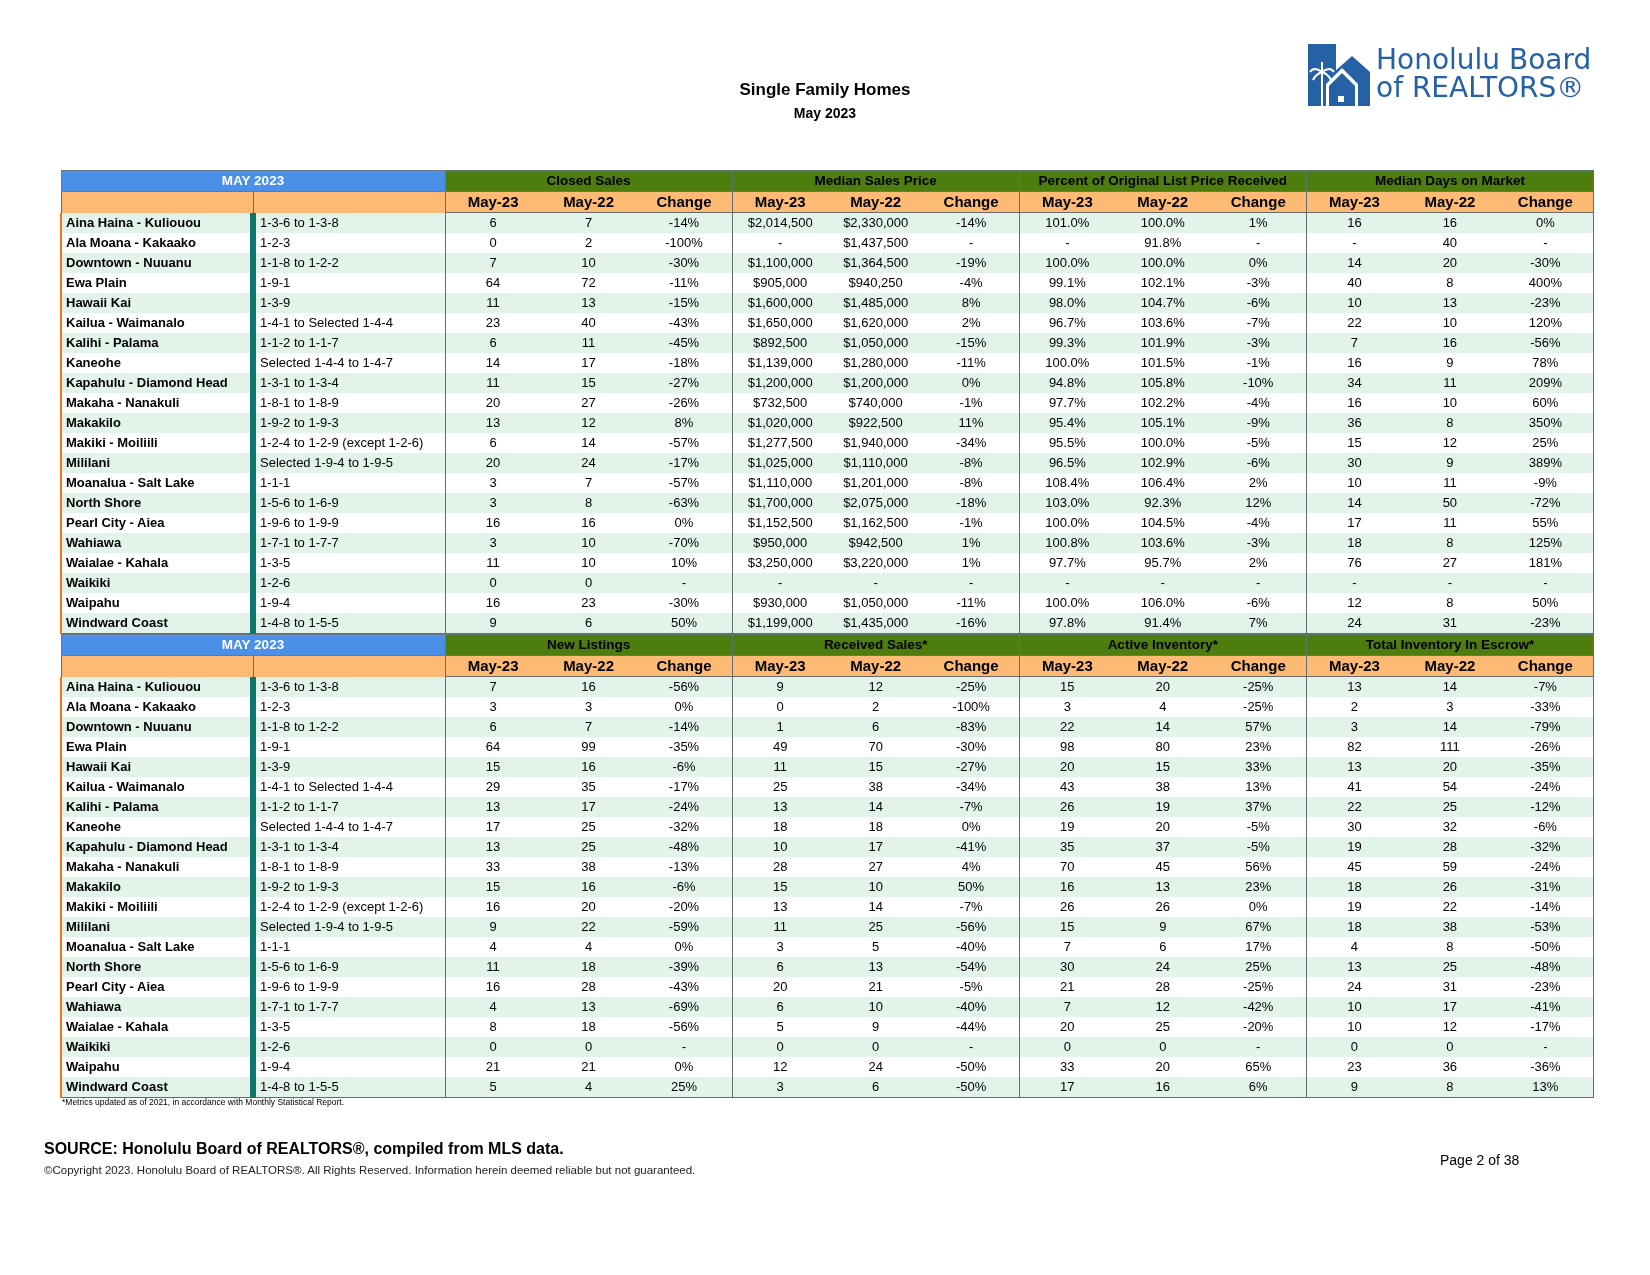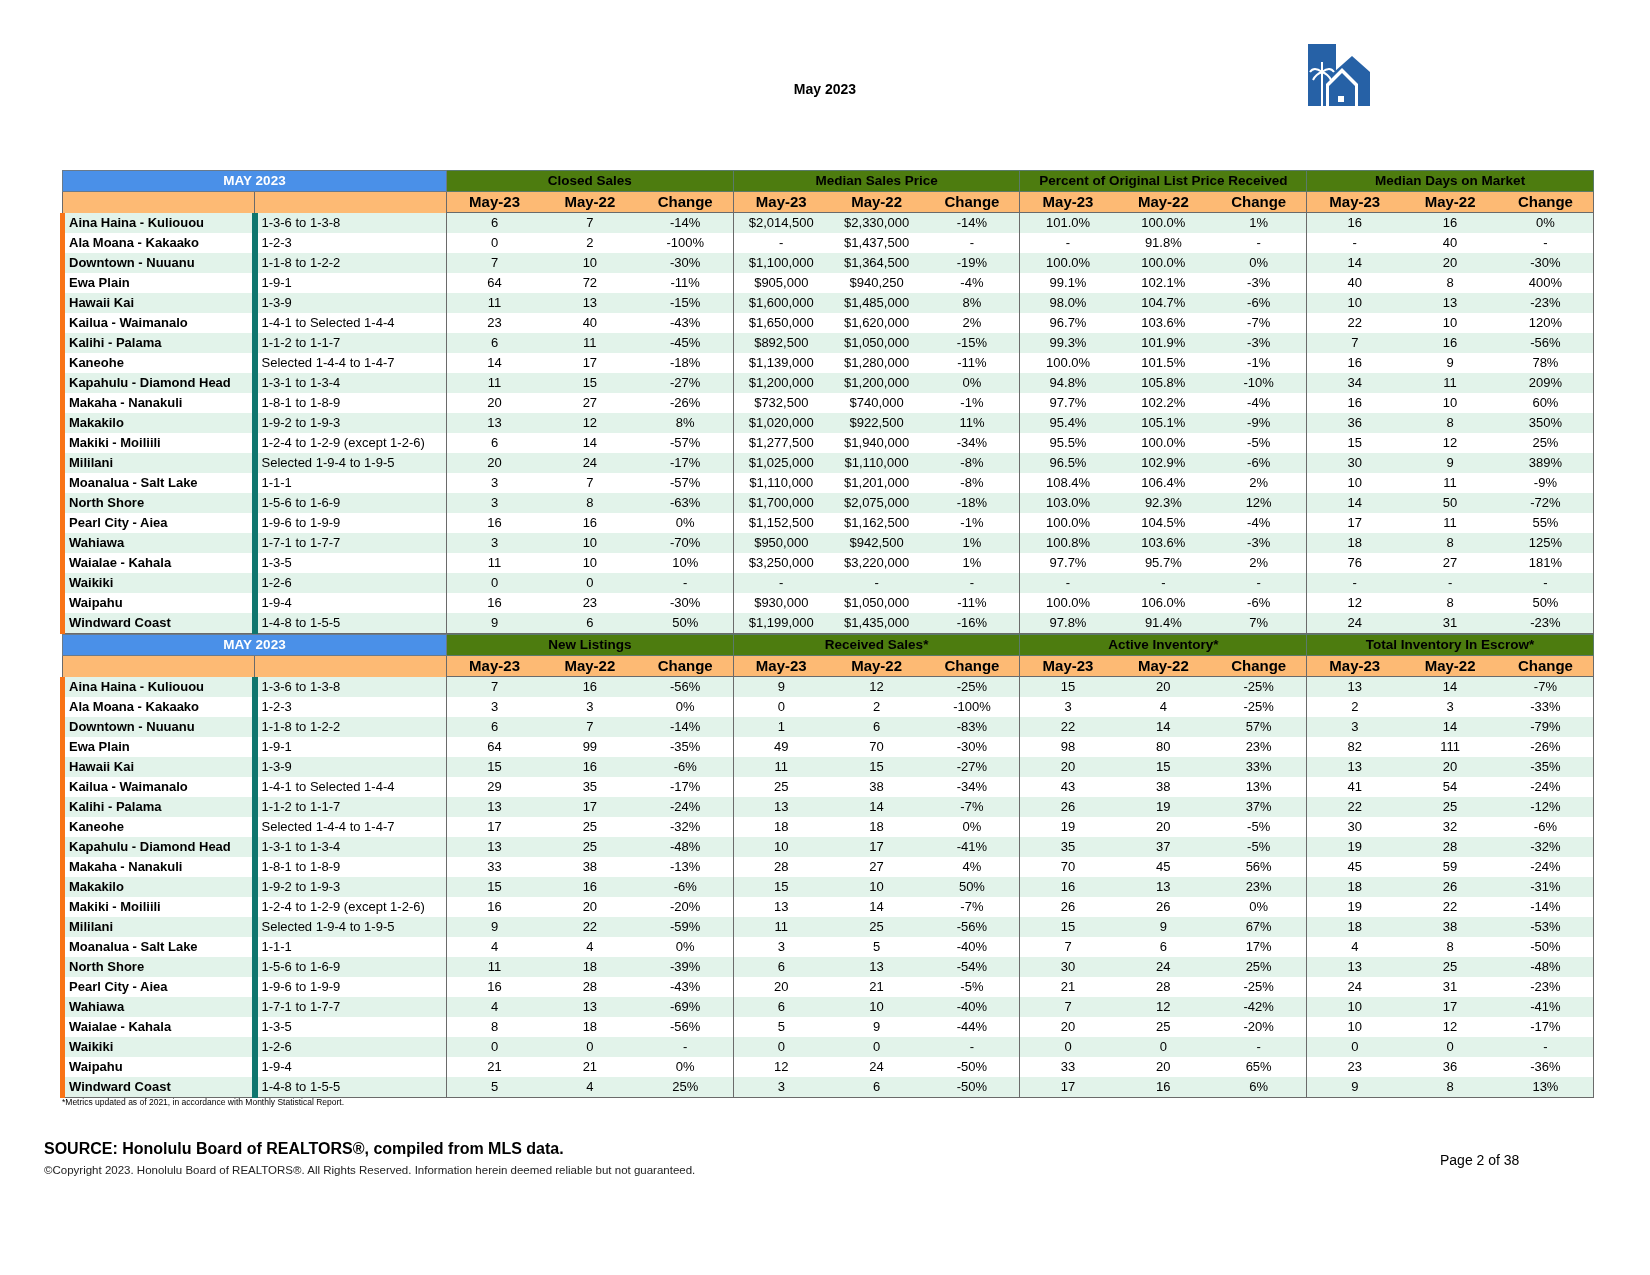--- a/index.html
+++ b/index.html
@@ -13,52 +13,57 @@
   .logo .mark { position: absolute; left: 0; top: 0; width: 64px; height: 62px; }
   .logo .text { position: absolute; left: 68px; top: 2px; color: #2661a6; font-size: 28px; line-height: 28px; font-family: "DejaVu Sans", sans-serif; white-space: nowrap; }
 
   table.data { position: absolute; left: 60px; border-collapse: collapse; font-size: 13px; table-layout: fixed; width: 1534px; }
   table.data td, table.data th { padding: 0 4px; height: 20px; line-height: 20px; white-space: nowrap; overflow: hidden; }
   table.data .hdr-main th { height: 20px; font-weight: bold; font-size: 13.5px; }
   .hdr-blue { background: #4a90e8; color: #ffffff; text-align: center; border: 1px solid #6a7a8a; }
   .hdr-green { background: #4d7c0f; color: #000; text-align: center; border: 1px solid #5a7a6a; border-left: 1px solid #5a6a60; }
   .hdr-sub th { background: #fdba74; font-weight: bold; font-size: 15px; text-align: center; border-bottom: 1px solid #6a6a6a; }
   .hdr-sub th.blank { border-bottom: none; }
-  td.area { font-weight: bold; border-left: 5px solid #f97316; }
+  td.area { font-weight: bold; border-left: 2px solid #f97316; }
   td.tmk { border-left: 6px solid #0f766e; }
   td.num { text-align: center; font-family: "Liberation Sans", sans-serif; font-stretch: condensed; }
   td.grp-start, th.grp-start { border-left: 1px solid #6a6a6a; }
   td.last, th.last { border-right: 1px solid #6a6a6a; }
   tr.row:nth-child(odd) td { background: #e2f3ea; }
   tr.row:nth-child(even) td { background: #ffffff; }
   tr.row.final td { border-bottom: 1px solid #6a6a6a; }
   .hdr-sub th.lb { border-left: 1px solid #6a6a6a; }
 
   .footnote { position: absolute; left: 62px; top: 1097px; font-size: 8.5px; }
   .source { position: absolute; left: 44px; top: 1140px; font-size: 16px; font-weight: bold; }
   .copyright { position: absolute; left: 44px; top: 1164px; font-size: 11.5px; color: #222; }
   .page { position: absolute; left: 1440px; top: 1152px; font-size: 14px; }
 </style>
 </head>
 <body>
 
 <div class="title-block">
+  <div class="t2">Single Family Homes</div>
   <div class="t3">May 2023</div>
 </div>
 
 <div class="logo">
   <svg class="mark" viewBox="0 0 64 62">
     <rect x="0" y="0" width="28" height="62" fill="#2661a6"></rect>
     <polygon points="26,28 44,12 62,28 62,62 26,62" fill="#2661a6"></polygon>
     <polygon points="18,40 34,24 50,40 50,62 18,62" fill="#ffffff"></polygon>
     <polygon points="21,42 34,29 47,42 47,62 21,62" fill="#2661a6"></polygon>
     <rect x="30" y="52" width="6" height="6" fill="#ffffff"></rect>
     <path d="M13 62 L13 28 L15 28 L15 62 Z" fill="#ffffff"></path>
     <path d="M14 28 Q6 22 2 28 M14 28 Q22 22 26 28 M14 28 Q8 30 5 36 M14 28 Q20 30 23 36 M14 28 Q14 20 14 18" stroke="#ffffff" stroke-width="2" fill="none"></path>
   </svg>
+  <div class="text">
+    <div>Honolulu Board</div>
+    <div>of REALTORS®</div>
+  </div>
 </div>
 
 <table class="data" id="t1" style="top:170px;">
   <colgroup>
     <col style="width:192px">
       <col style="width:192px">
     <col>
       <col>
       <col>
       <col>

